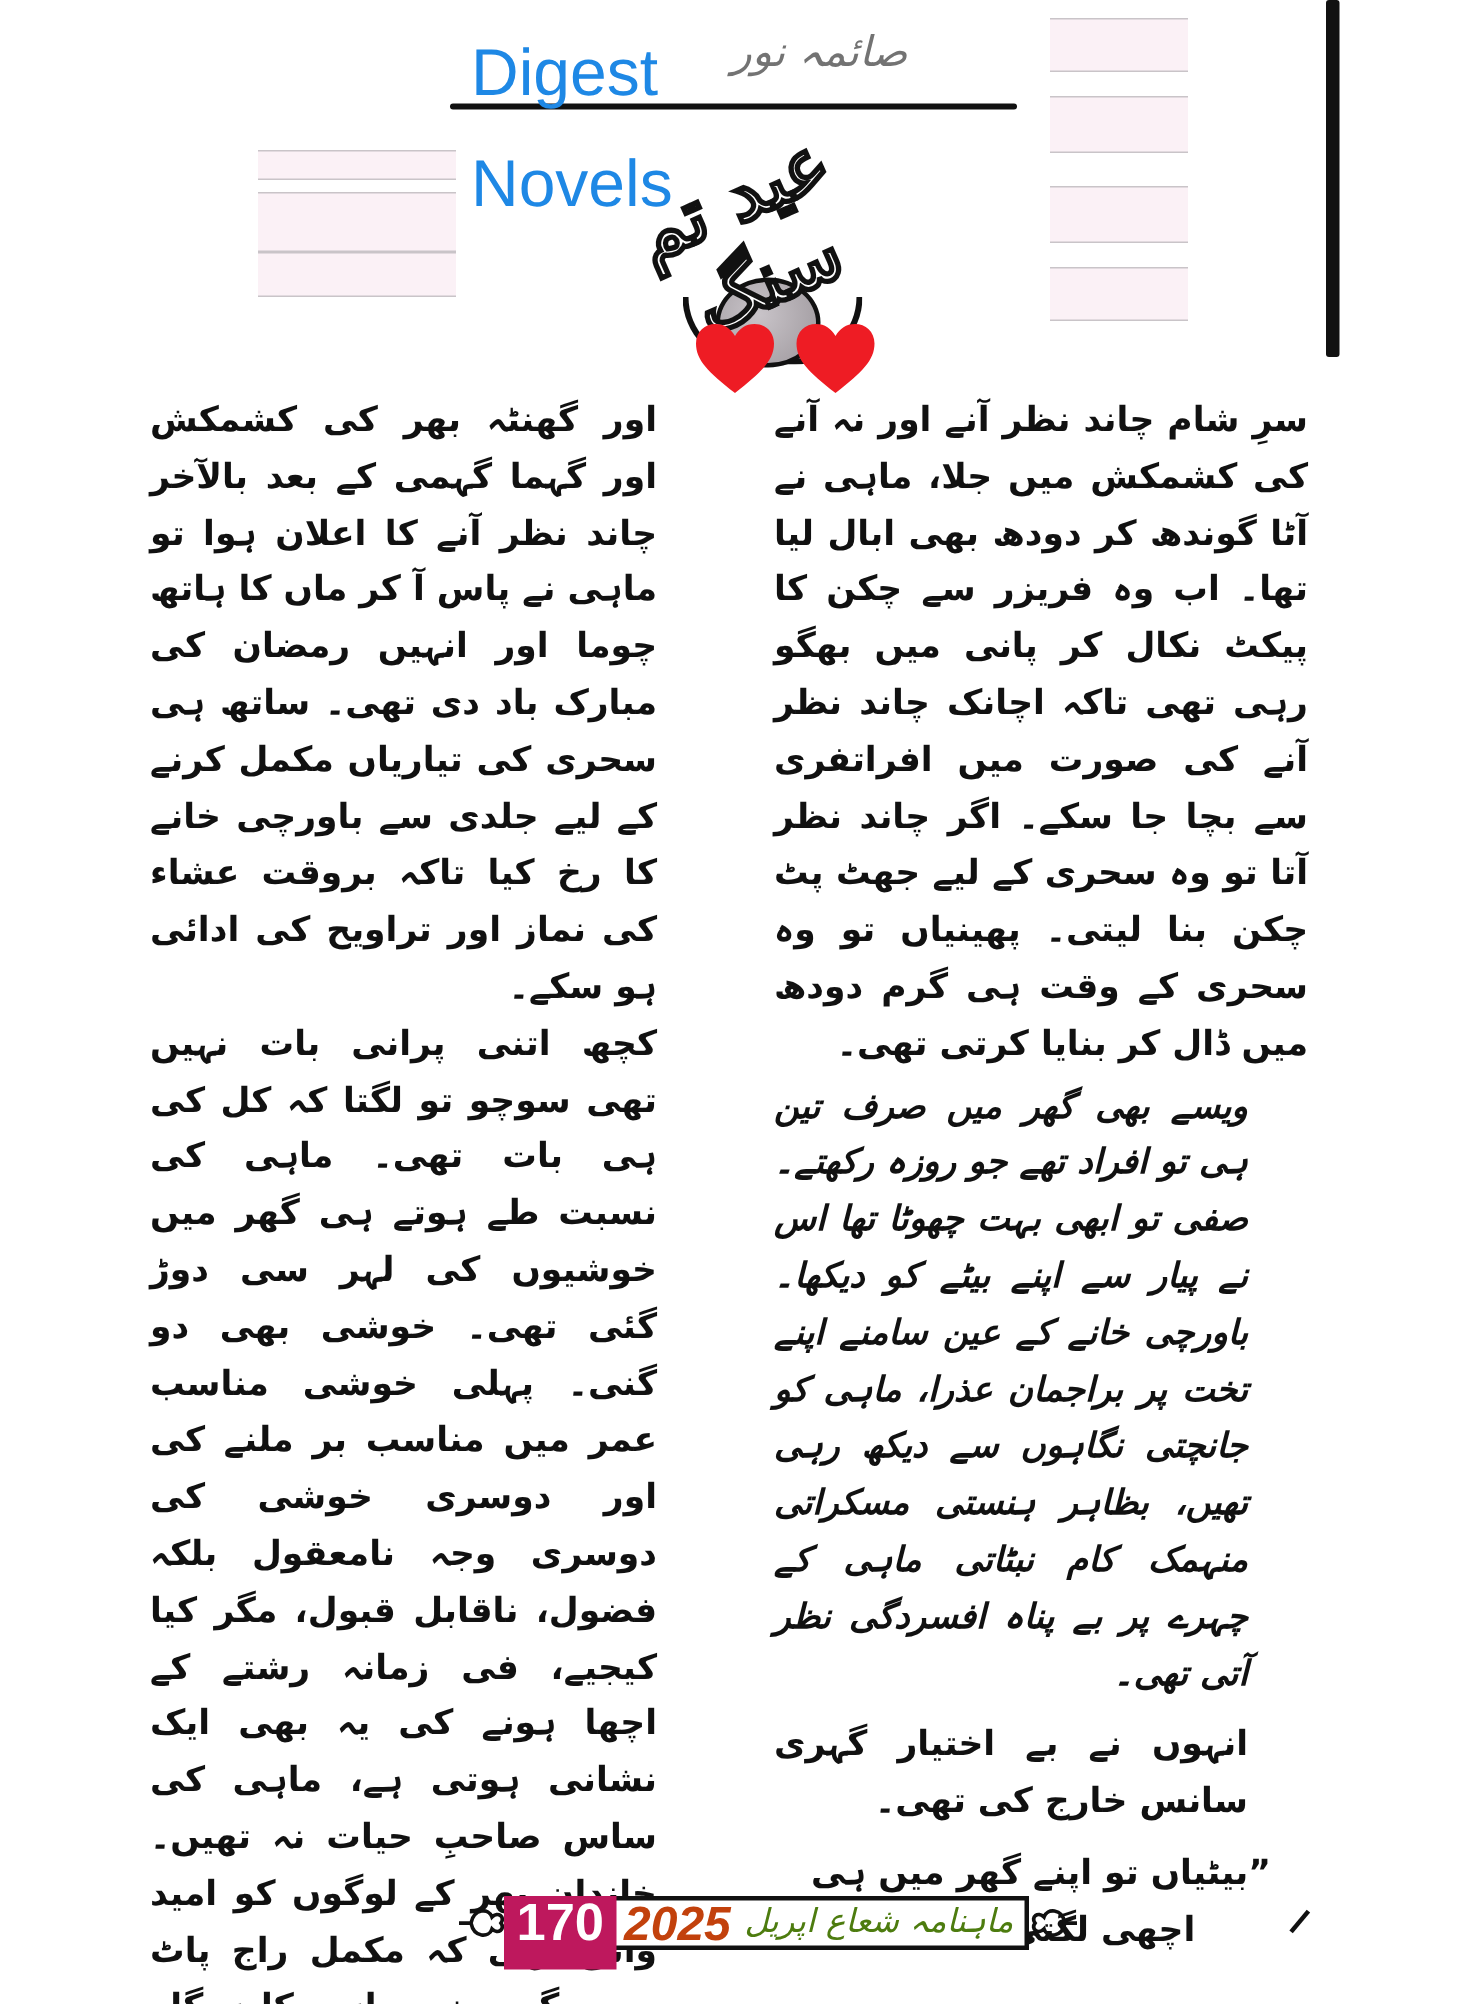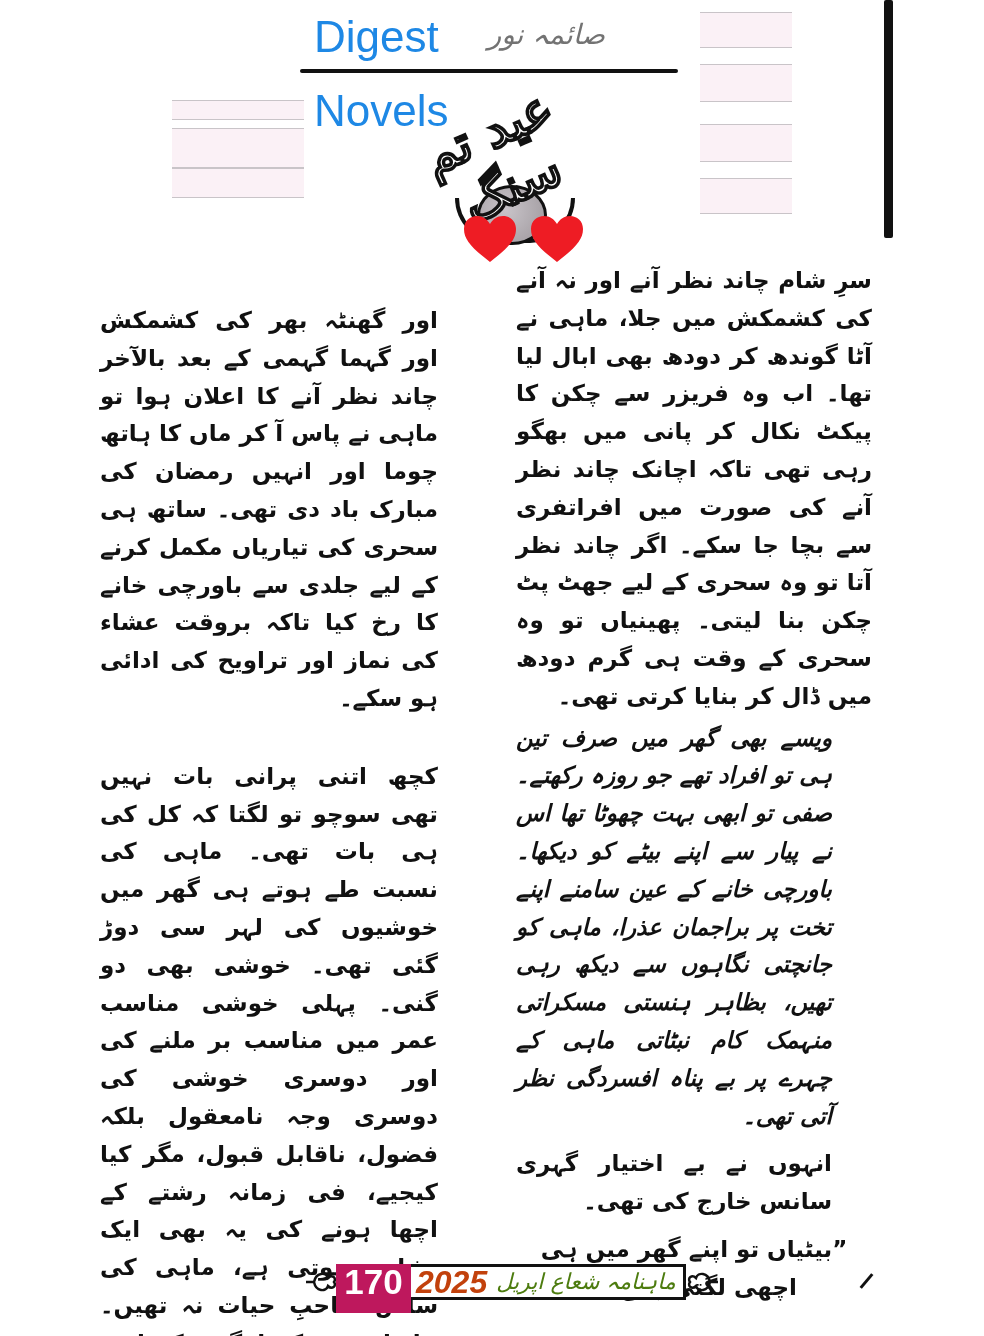--- a/index.html
+++ b/index.html
@@ -24,34 +24,34 @@
     .title-art { position: absolute; left: 385px; top: 80px; width: 230px; height: 170px; }
     .title-text { position: absolute; left: 0; top: 20px; width: 230px; text-align: center; direction: rtl;
       font-family: "DejaVu Serif", serif; font-size: 50px; font-weight: bold; color: #fff;
       -webkit-text-stroke: 2px #111; transform: rotate(-24deg); }
     .moon { position: absolute; left: 92px; top: 105px; width: 70px; height: 60px; border-radius: 50%;
       background: radial-gradient(circle at 40% 40%, #c9c4c9, #9d979c); border: 3px solid #111; }
     .moon-swoosh { position: absolute; left: 70px; top: 118px; width: 120px; height: 45px; border: 4px solid #111;
       border-top: none; border-radius: 0 0 60px 60px; }
 
     
-    .watermark { position: absolute; left: 314px; top: 0; font-family: "Liberation Sans", sans-serif;
+    .watermark { position: absolute; left: 314px; top: 12px; font-family: "Liberation Sans", sans-serif;
       font-size: 44px; line-height: 74px; color: #1e88e5; }
     .watermark div { height: 74px; }
     .hearts { position: absolute; left: 462px; top: 214px; font-size: 48px; color: #ee1c24; letter-spacing: -4px; }
     .heart { display: inline-block; width: 56px; height: 50px; position: relative; }
     .heart svg { width: 56px; height: 50px; }
 
     
     .column { position: absolute; direction: rtl; text-align: justify; text-align-last: right;
       font-family: "DejaVu Sans", sans-serif; font-size: 23px; line-height: 37.8px; color: #111; font-weight: bold; }
     .col-right { left: 516px; top: 262px; width: 356px; }
     .col-left { left: 100px; top: 262px; width: 378px; }
     .para { display: block; }
-    .indent { padding-right: 40px; margin-top: 40px; }
+    .indent { padding-right: 40px; }
     .quote-center { text-align: center; text-align-last: center; }
 
     
     .footer { position: absolute; left: 296px; top: 1262px; width: 425px; height: 40px; }
     .footer-frame { position: absolute; left: 40px; top: 2px; width: 350px; height: 36px; border: 3px solid #111; background: #fff; }
     .footer-page { position: absolute; left: 40px; top: 2px; width: 75px; height: 49px; background: #be185d; color: #fff;
       font-family: "Liberation Sans", sans-serif; font-weight: bold; font-size: 35px; line-height: 36px; text-align: center; }
     .footer-year { position: absolute; left: 120px; top: 2px; height: 36px; font-family: "Liberation Sans", sans-serif;
       font-weight: bold; font-style: italic; font-size: 32px; line-height: 36px; color: #c2410c; }
     .footer-mag { position: absolute; left: 200px; top: 2px; width: 180px; height: 36px; direction: rtl; text-align: center;

